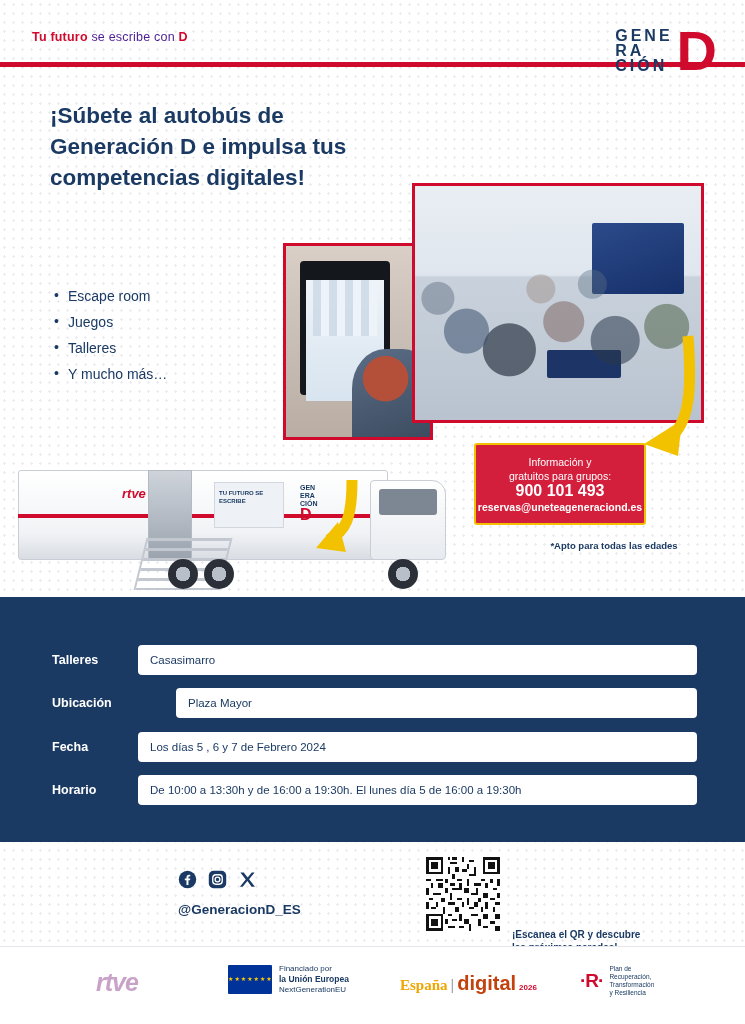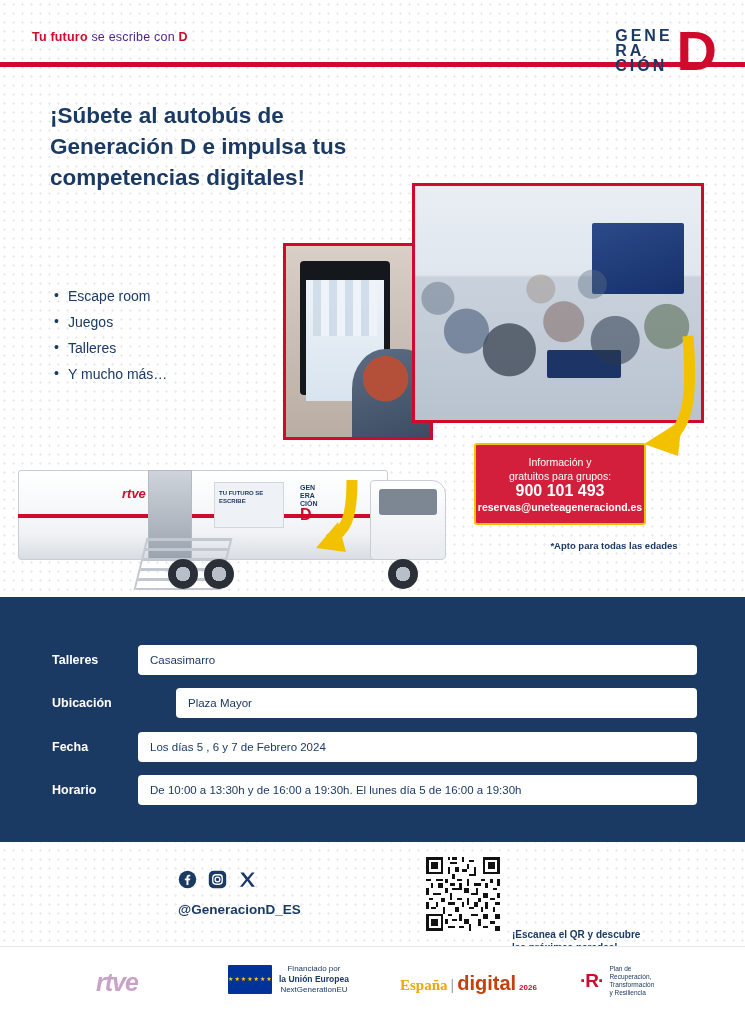--- a/index.html
+++ b/index.html
@@ -251,21 +251,21 @@
     position:absolute; left:228px; top:964px; display:flex; align-items:center; gap:7px;
   }
   .eu .flag {
     width:44px; height:29px; background:#003399; position:relative; border-radius:1px;
   }
   .eu .flag:after{
     content:"★★★★★★★★★★★★";
     position:absolute; inset:0; color:#FFCC00; font-size:6px;
     line-height:29px; text-align:center; letter-spacing:1px; overflow:hidden;
   }
-  .eu .txt { font-size:8px; color:#1b3a63; line-height:10px;text-align:center; }
+  .eu .txt { font-size:8px; color:#1b3a63; line-height:10px; }
   .eu .txt b { font-size:8.5px;margin-top:44px; }
   .esp {
     position:absolute; left:400px; top:972px; display:flex; align-items:baseline; gap:3px;
   }
   .esp .e { font-size:15px; color:#f0a500; font-weight:600;font-family:Liberation Serif, serif; }
   .esp .bar { color:#9aa3ae; font-size:14px; }
   .esp .d { font-size:20px; color:#c2410c; font-weight:600; }
   .esp .n { font-size:8px; color:#cf0a2c; font-weight:700; line-height:8px; }
   .gob {
     position:absolute; left:580px; top:965px; display:flex; align-items:center; gap:6px;

